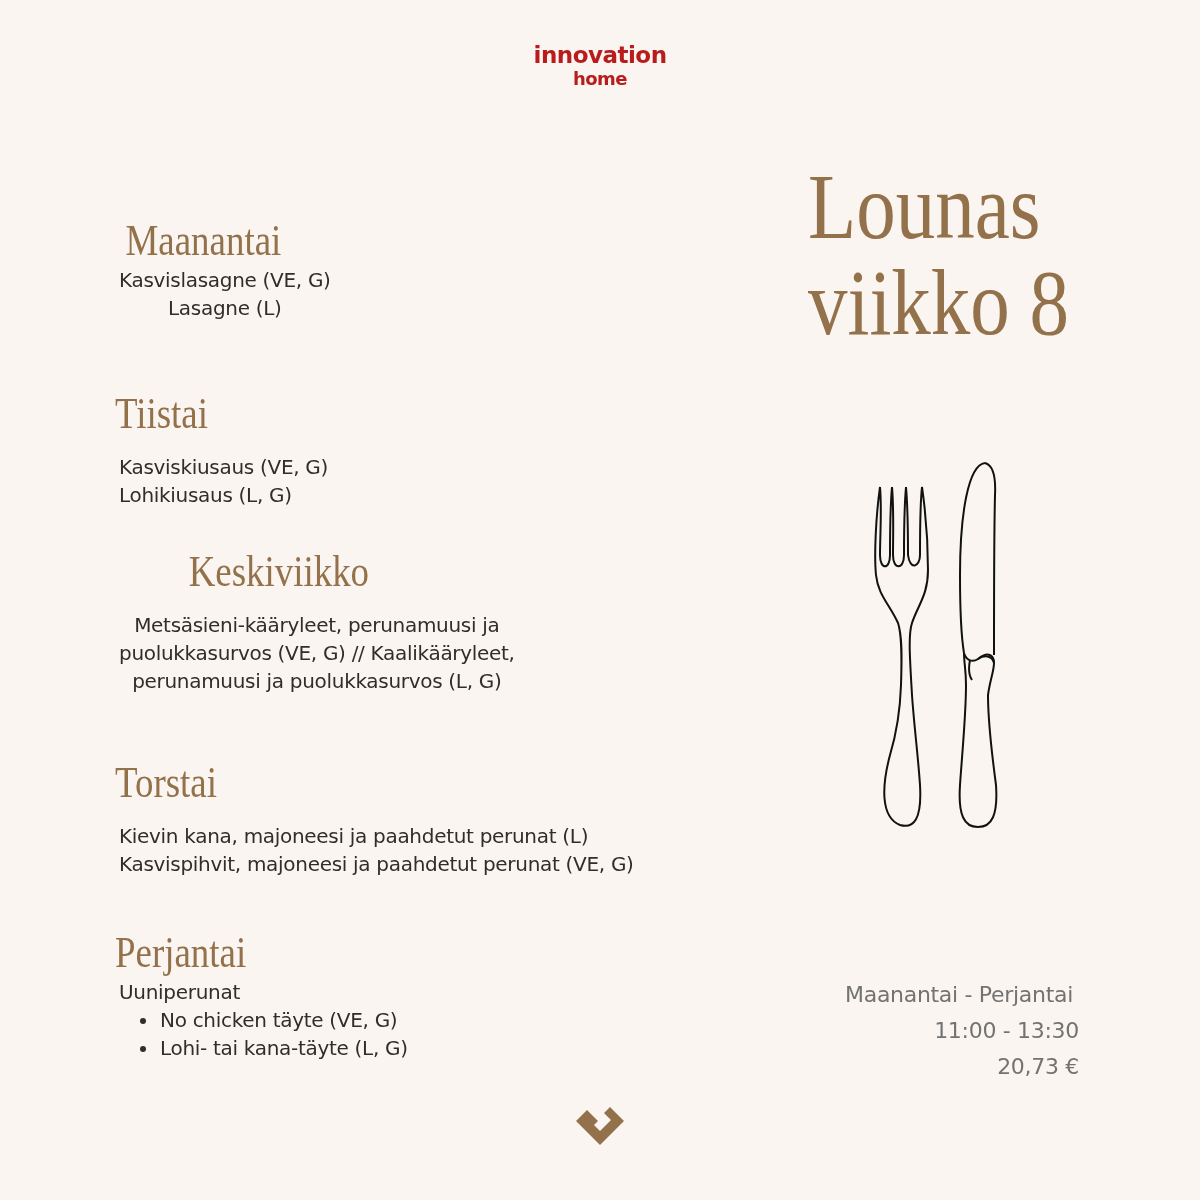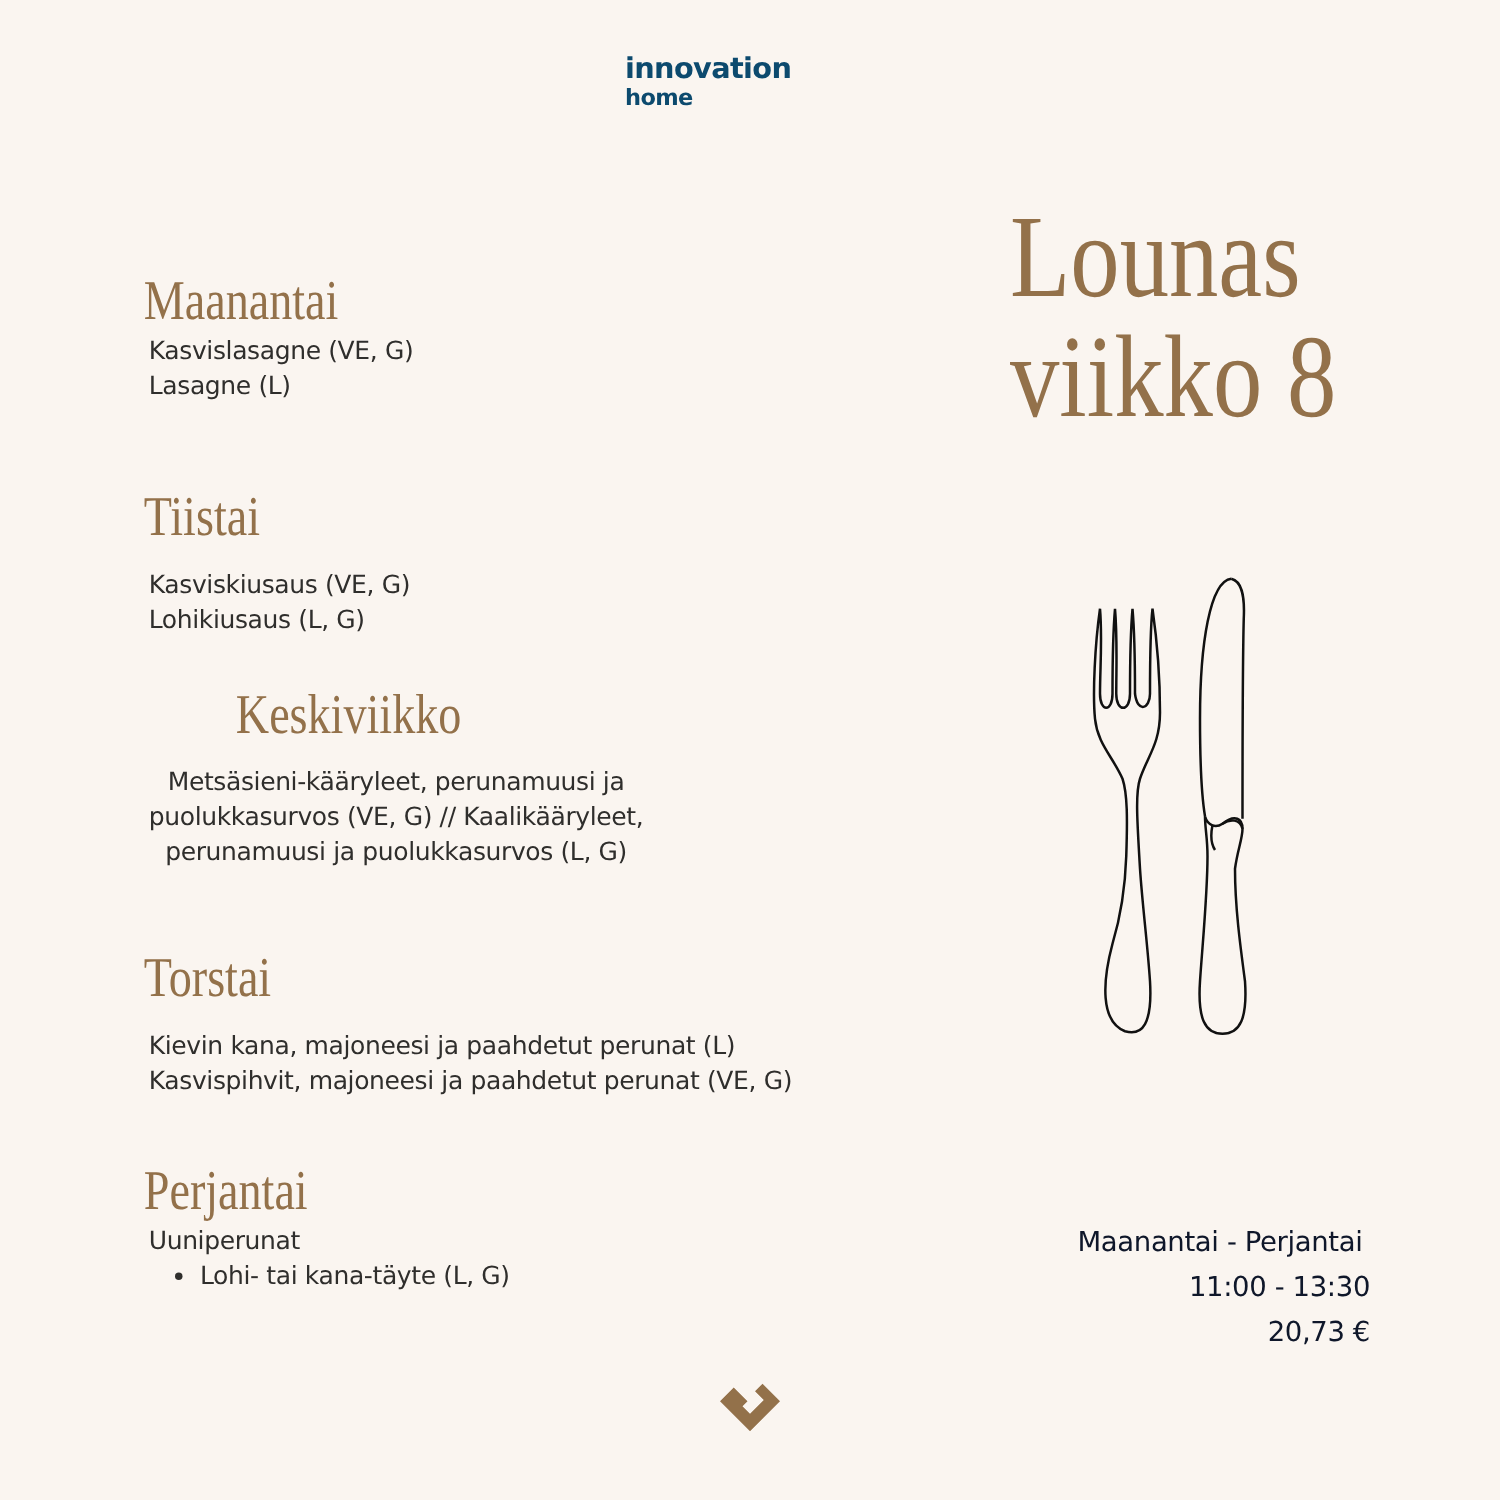--- a/index.html
+++ b/index.html
@@ -5,21 +5,21 @@
   html, body { margin: 0; padding: 0; }
   body {
     width: 1200px; height: 1200px;
     background: #faf5f0;
     position: relative;
     overflow: hidden;
     font-family: "DejaVu Sans", sans-serif;
   }
   .logo {
     position: absolute; left: 500px; top: 44px; width: 200px;
-    text-align: left; color: #0c4a6e;
+    text-align: center; color: #b91c1c;
     font-family: "DejaVu Sans", sans-serif; font-weight: bold;
     line-height: 23px; letter-spacing: -0.5px;
   }
   .logo .l1 { font-size: 23px; display: block; }
   .logo .l2 { font-size: 18px; display: block; }
   .day {
     position: absolute; left: 115px;
   }
   .day-title {
     font-family: "Liberation Serif", serif;
@@ -46,42 +46,42 @@
   }
   .title {
     position: absolute; left: 808px; top: 158px;
     font-family: "Liberation Serif", serif;
     color: #93714a; font-size: 94px; line-height: 96px;
     transform: scaleX(0.84); transform-origin: left center;
     white-space: nowrap;
   }
   .cutlery { position: absolute; left: 860px; top: 455px; }
   .hours {
-    position: absolute; right: 104px; top: 977px;
-    text-align: right; color: #0f172a;
+    position: absolute; right: 121px; top: 977px;
+    text-align: right; color: #737373;
     font-family: "DejaVu Sans", sans-serif; font-size: 22px; line-height: 36px;
     letter-spacing: -0.3px;
   }
   .hours .days { margin-right: 6px; }
   .brand-mark { position: absolute; left: 574px; top: 1103px; }
 </style>
 </head>
 <body>
 
 <div class="logo">
   <span class="l1">innovation</span>
   <span class="l2">home</span>
 </div>
 
 <div class="title">
   <div>Lounas</div>
   <div>viikko 8</div>
 </div>
 
-<div class="day" style="top:216px;">
+<div class="day" style="top:216px;text-align:center;">
   <div class="day-title">Maanantai</div>
   <ul class="day-items">
     <li>Kasvislasagne (VE, G)</li>
     <li>Lasagne (L)</li>
   </ul>
 </div>
 
 <div class="day" style="top:389px;">
   <div class="day-title" style="margin-bottom:16px;">Tiistai</div>
   <ul class="day-items">
@@ -104,20 +104,21 @@
   <ul class="day-items">
     <li>Kievin kana, majoneesi ja paahdetut perunat (L)</li>
     <li>Kasvispihvit, majoneesi ja paahdetut perunat (VE, G)</li>
   </ul>
 </div>
 
 <div class="day" style="top:928px;">
   <div class="day-title">Perjantai</div>
   <ul class="day-items">
     <li>Uuniperunat</li>
+    <li class="bullet">No chicken täyte (VE, G)</li>
     <li class="bullet">Lohi- tai kana-täyte (L, G)</li>
   </ul>
 </div>
 
 <div class="cutlery">
   <svg width="150" height="380" viewBox="0 0 150 380" fill="none" stroke="#111" stroke-width="2">
 
     <path d="M20 32 C16 60 14 100 16 120 C18 140 30 150 38 168 C42 180 42 200 41 230 C40 260 36 280 30 300 C22 330 20 362 40 370 C54 374 62 364 60 330 C58 300 54 270 52 240 C50 205 48 180 52 168 C58 150 68 140 68 115 C68 90 66 60 62 32 C60 50 60 80 60 100 C60 112 50 116 48 100 C48 80 48 55 46 32 C44 55 44 80 44 100 C44 115 33 115 33 100 C33 80 34 55 32 32 C30 55 30 80 30 100 C30 115 20 115 20 100 C20 80 22 55 20 32 Z"></path>
 
     <path d="M125 8 C108 10 100 60 100 120 C100 150 101 180 104 198 C106 205 112 208 118 204 C124 200 132 200 134 208 C134 216 130 225 128 240 C128 270 132 300 136 330 C138 360 132 372 118 372 C104 372 98 360 100 330 C102 300 106 260 106 230 C106 215 104 208 104 198"></path>

